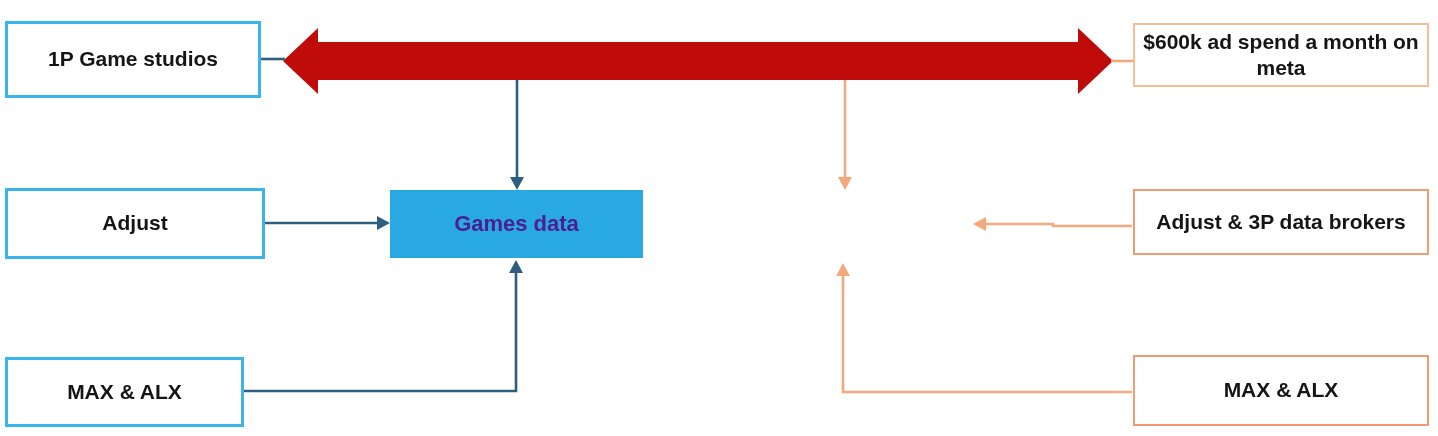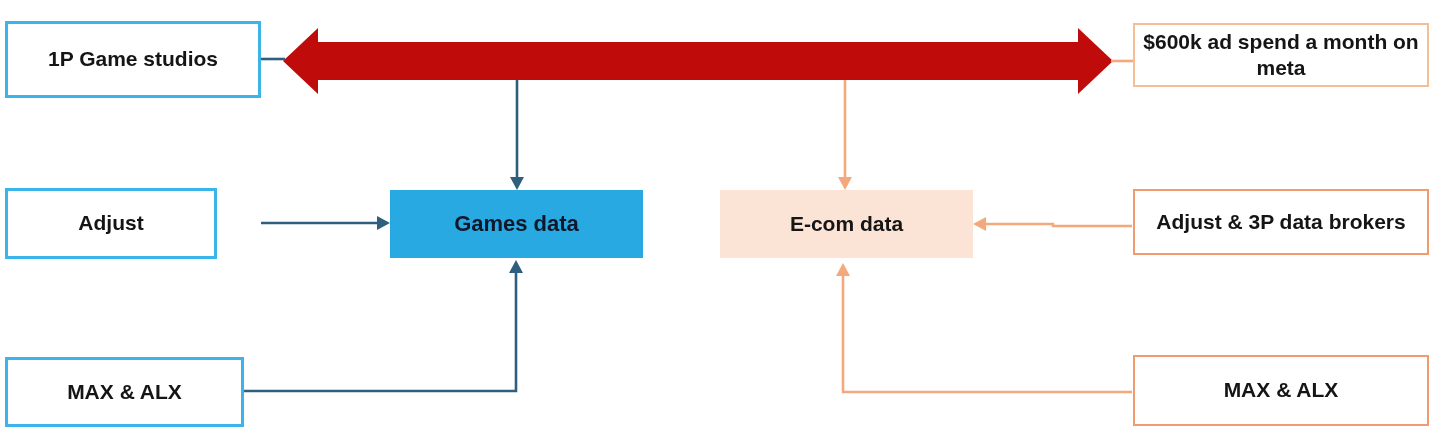--- a/index.html
+++ b/index.html
@@ -11,21 +11,21 @@
   .connectors{position:absolute;left:0;top:0;}
   .box{
     position:absolute;box-sizing:border-box;
     display:flex;align-items:center;justify-content:center;text-align:center;
     background:#ffffff;color:#151515;font-weight:bold;font-size:21px;line-height:1.25;
     padding:2px 8px;
   }
   .blue-border{border:3px solid var(--light-blue-border,#3BB5E9);}
   .peach-border{border:2.5px solid var(--peach-border,#F09C6F);}
   .peach-border-light{border:2.5px solid var(--peach-border-light,#F6BE97);}
-  .blue-fill{background:var(--blue-fill,#29A9E1);color:#0f172a;border:none;font-size:22px;}
+  .blue-fill{background:var(--blue-fill,#29A9E1);color:#4c1d95;border:none;font-size:22px;}
   .peach-fill{background:var(--peach-fill,#FBE3D5);color:#151515;border:none;}
   
   .stroke-db{stroke:var(--dark-blue,#2F5F7E);stroke-width:2.6;fill:none;}
   .fill-db{fill:var(--dark-blue,#2F5F7E);stroke:none;}
   .stroke-pe{stroke:var(--peach-arrow,#F4A97C);stroke-width:2.6;fill:none;}
   .fill-pe{fill:var(--peach-arrow,#F4A97C);stroke:none;}
   .fill-red{fill:var(--red-arrow,#C00B0B);stroke:none;}
 </style>
 </head>
 <body>
@@ -55,35 +55,32 @@
     <polygon class="fill-pe" points="986,209 986,223 973,216"></polygon>
 
     <path class="stroke-pe" d="M1132,384 H843 V266"></path>
     <polygon class="fill-pe" points="836,268 850,268 843,255"></polygon>
   </svg>
 
   <div class="box blue-border" style="left:5px;top:13px;width:256px;height:77px">
     <span>1P Game studios</span>
   </div>
 
-  <div class="box blue-border" style="left:5px;top:180px;width:212px;height:71px">
+  <div class="box blue-border" style="left:5px;top:180px;width:260px;height:71px">
     <span>Adjust</span>
   </div>
 
   <div class="box blue-border" style="left:5px;top:349px;width:239px;height:70px">
     <span>MAX &amp; ALX</span>
   </div>
 
   <div class="box blue-fill" style="left:390px;top:182px;width:253px;height:68px">
     <span>Games data</span>
   </div>
 
-  <div class="box peach-fill" style="left:720px;top:182px;width:253px;height:68px">
-    <span>E-com data</span>
-  </div>
 
   <div class="box peach-border-light" style="left:1133px;top:15px;width:296px;height:64px">
     <span>$600k ad spend a month on meta</span>
   </div>
 
   <div class="box peach-border" style="left:1133px;top:181px;width:296px;height:66px">
     <span>Adjust &amp; 3P data brokers</span>
   </div>
 
   <div class="box peach-border" style="left:1133px;top:347px;width:296px;height:71px">

